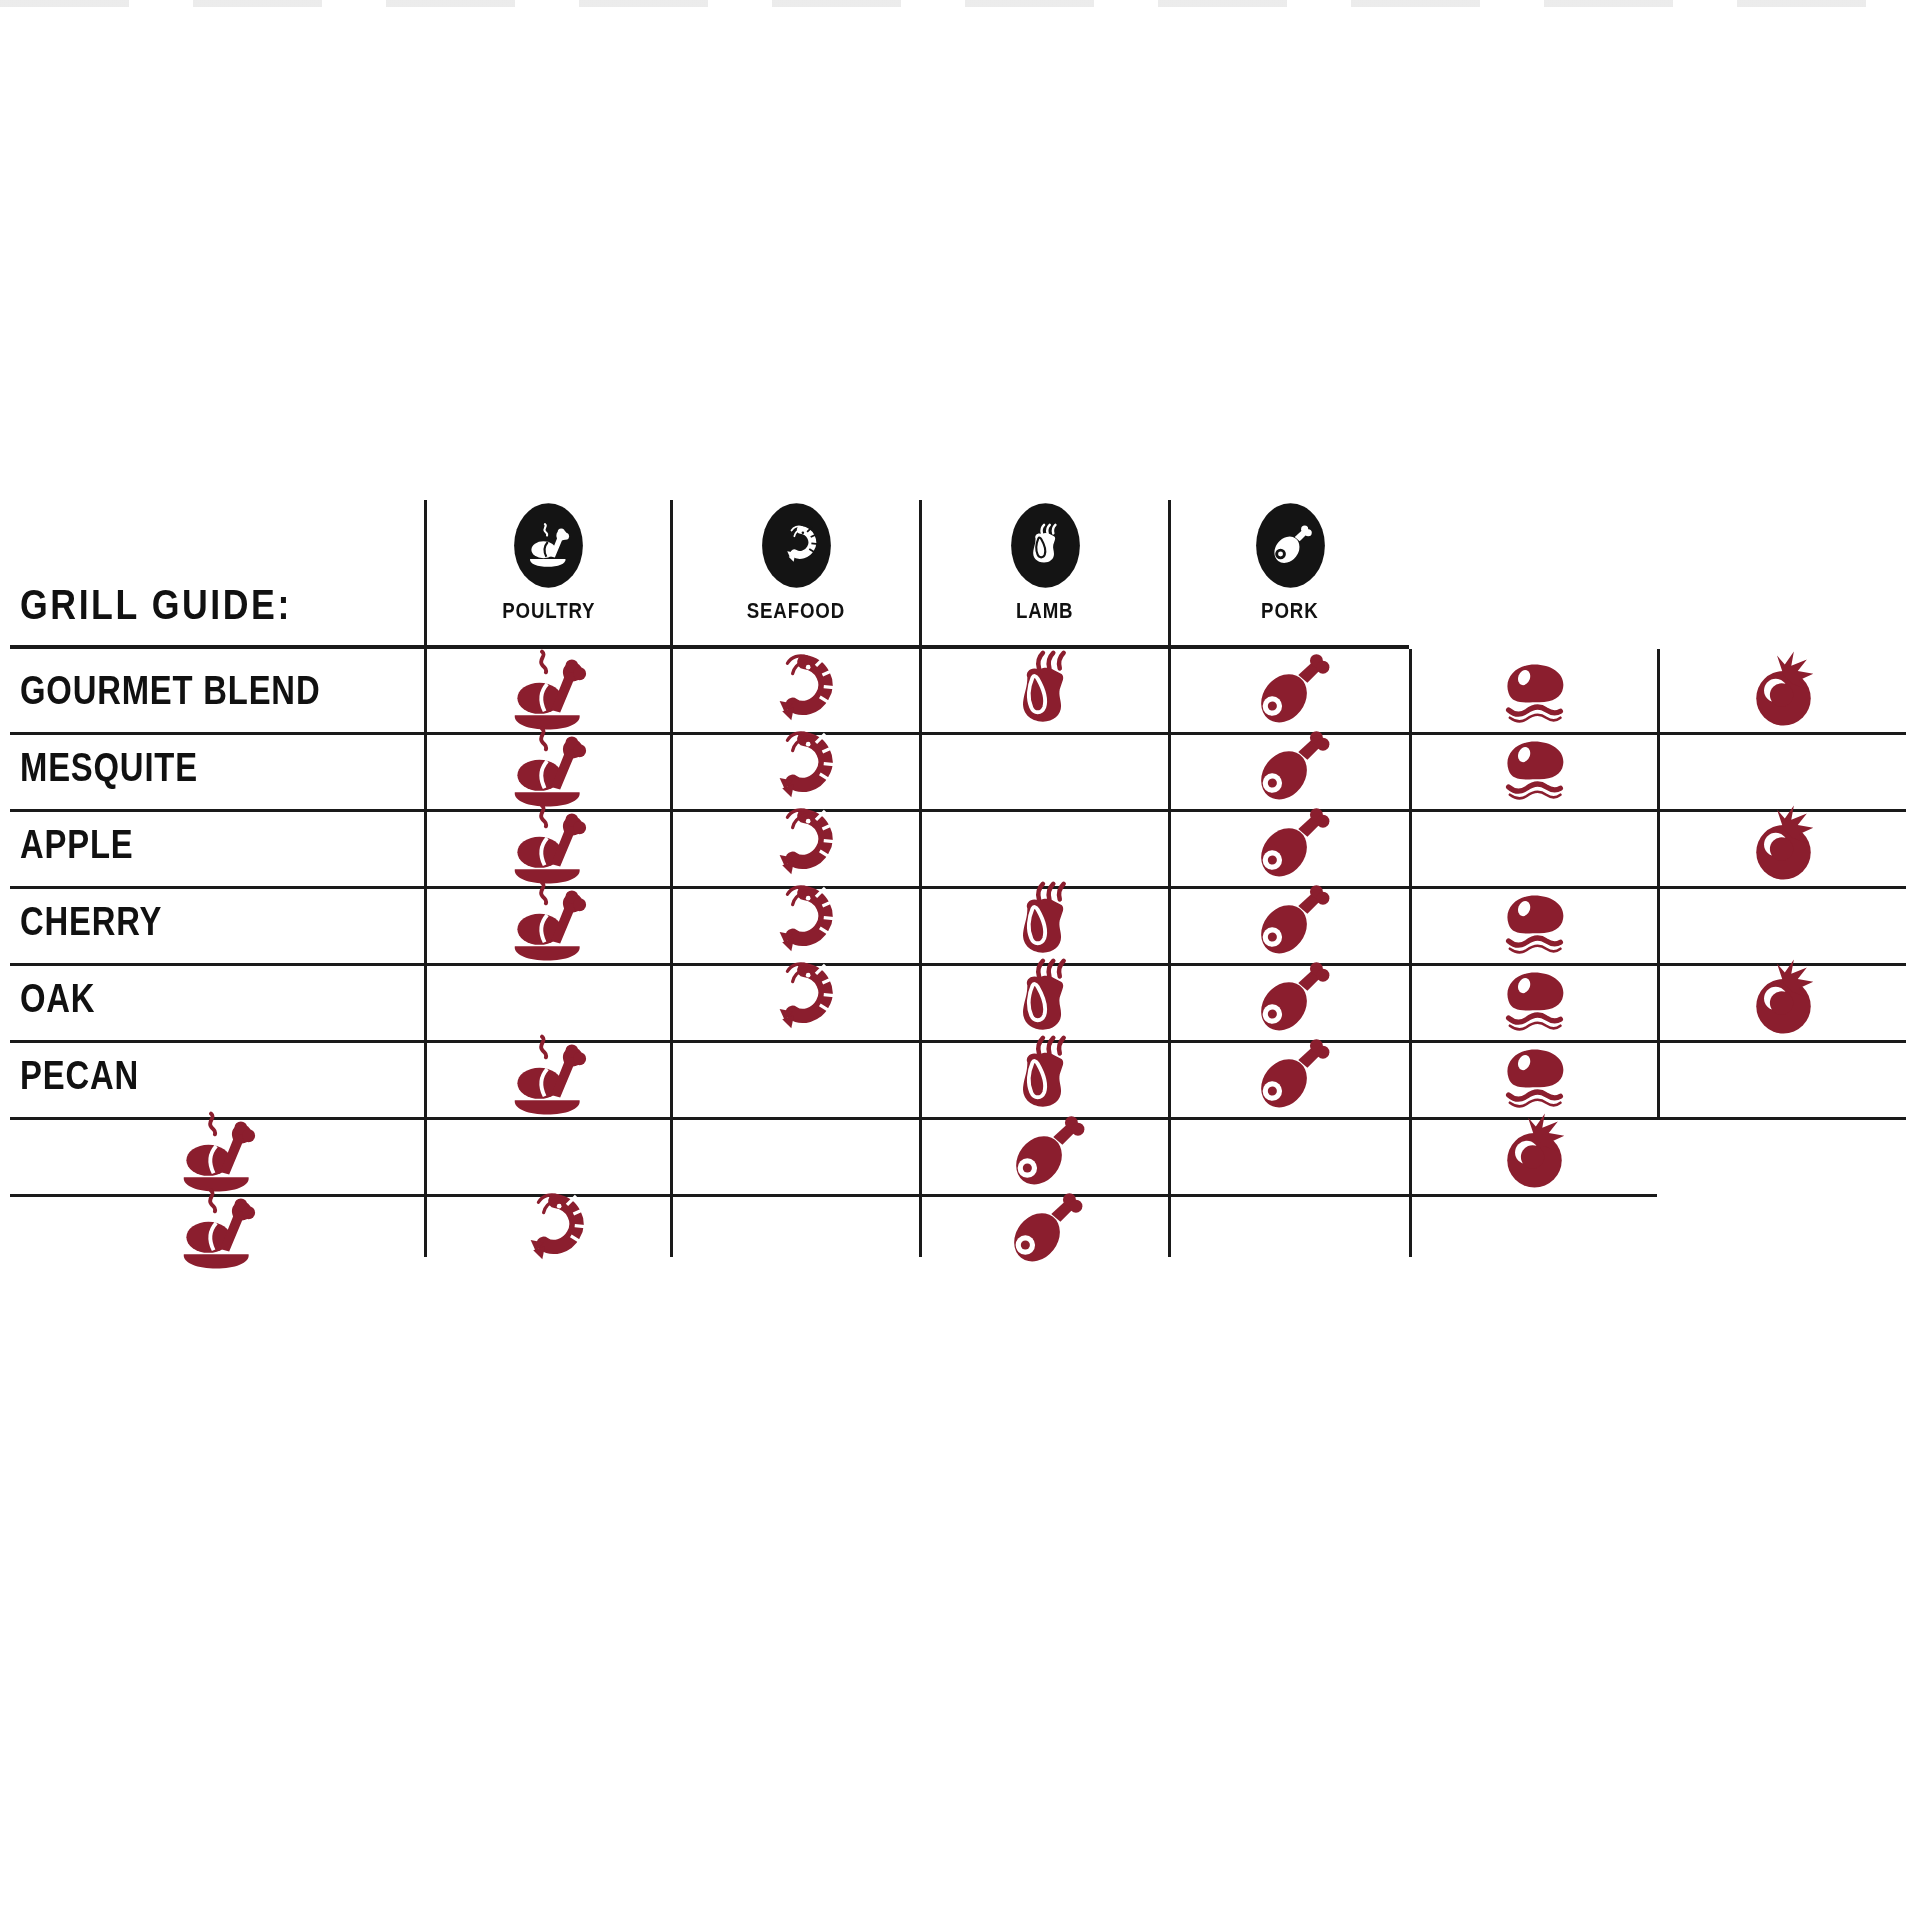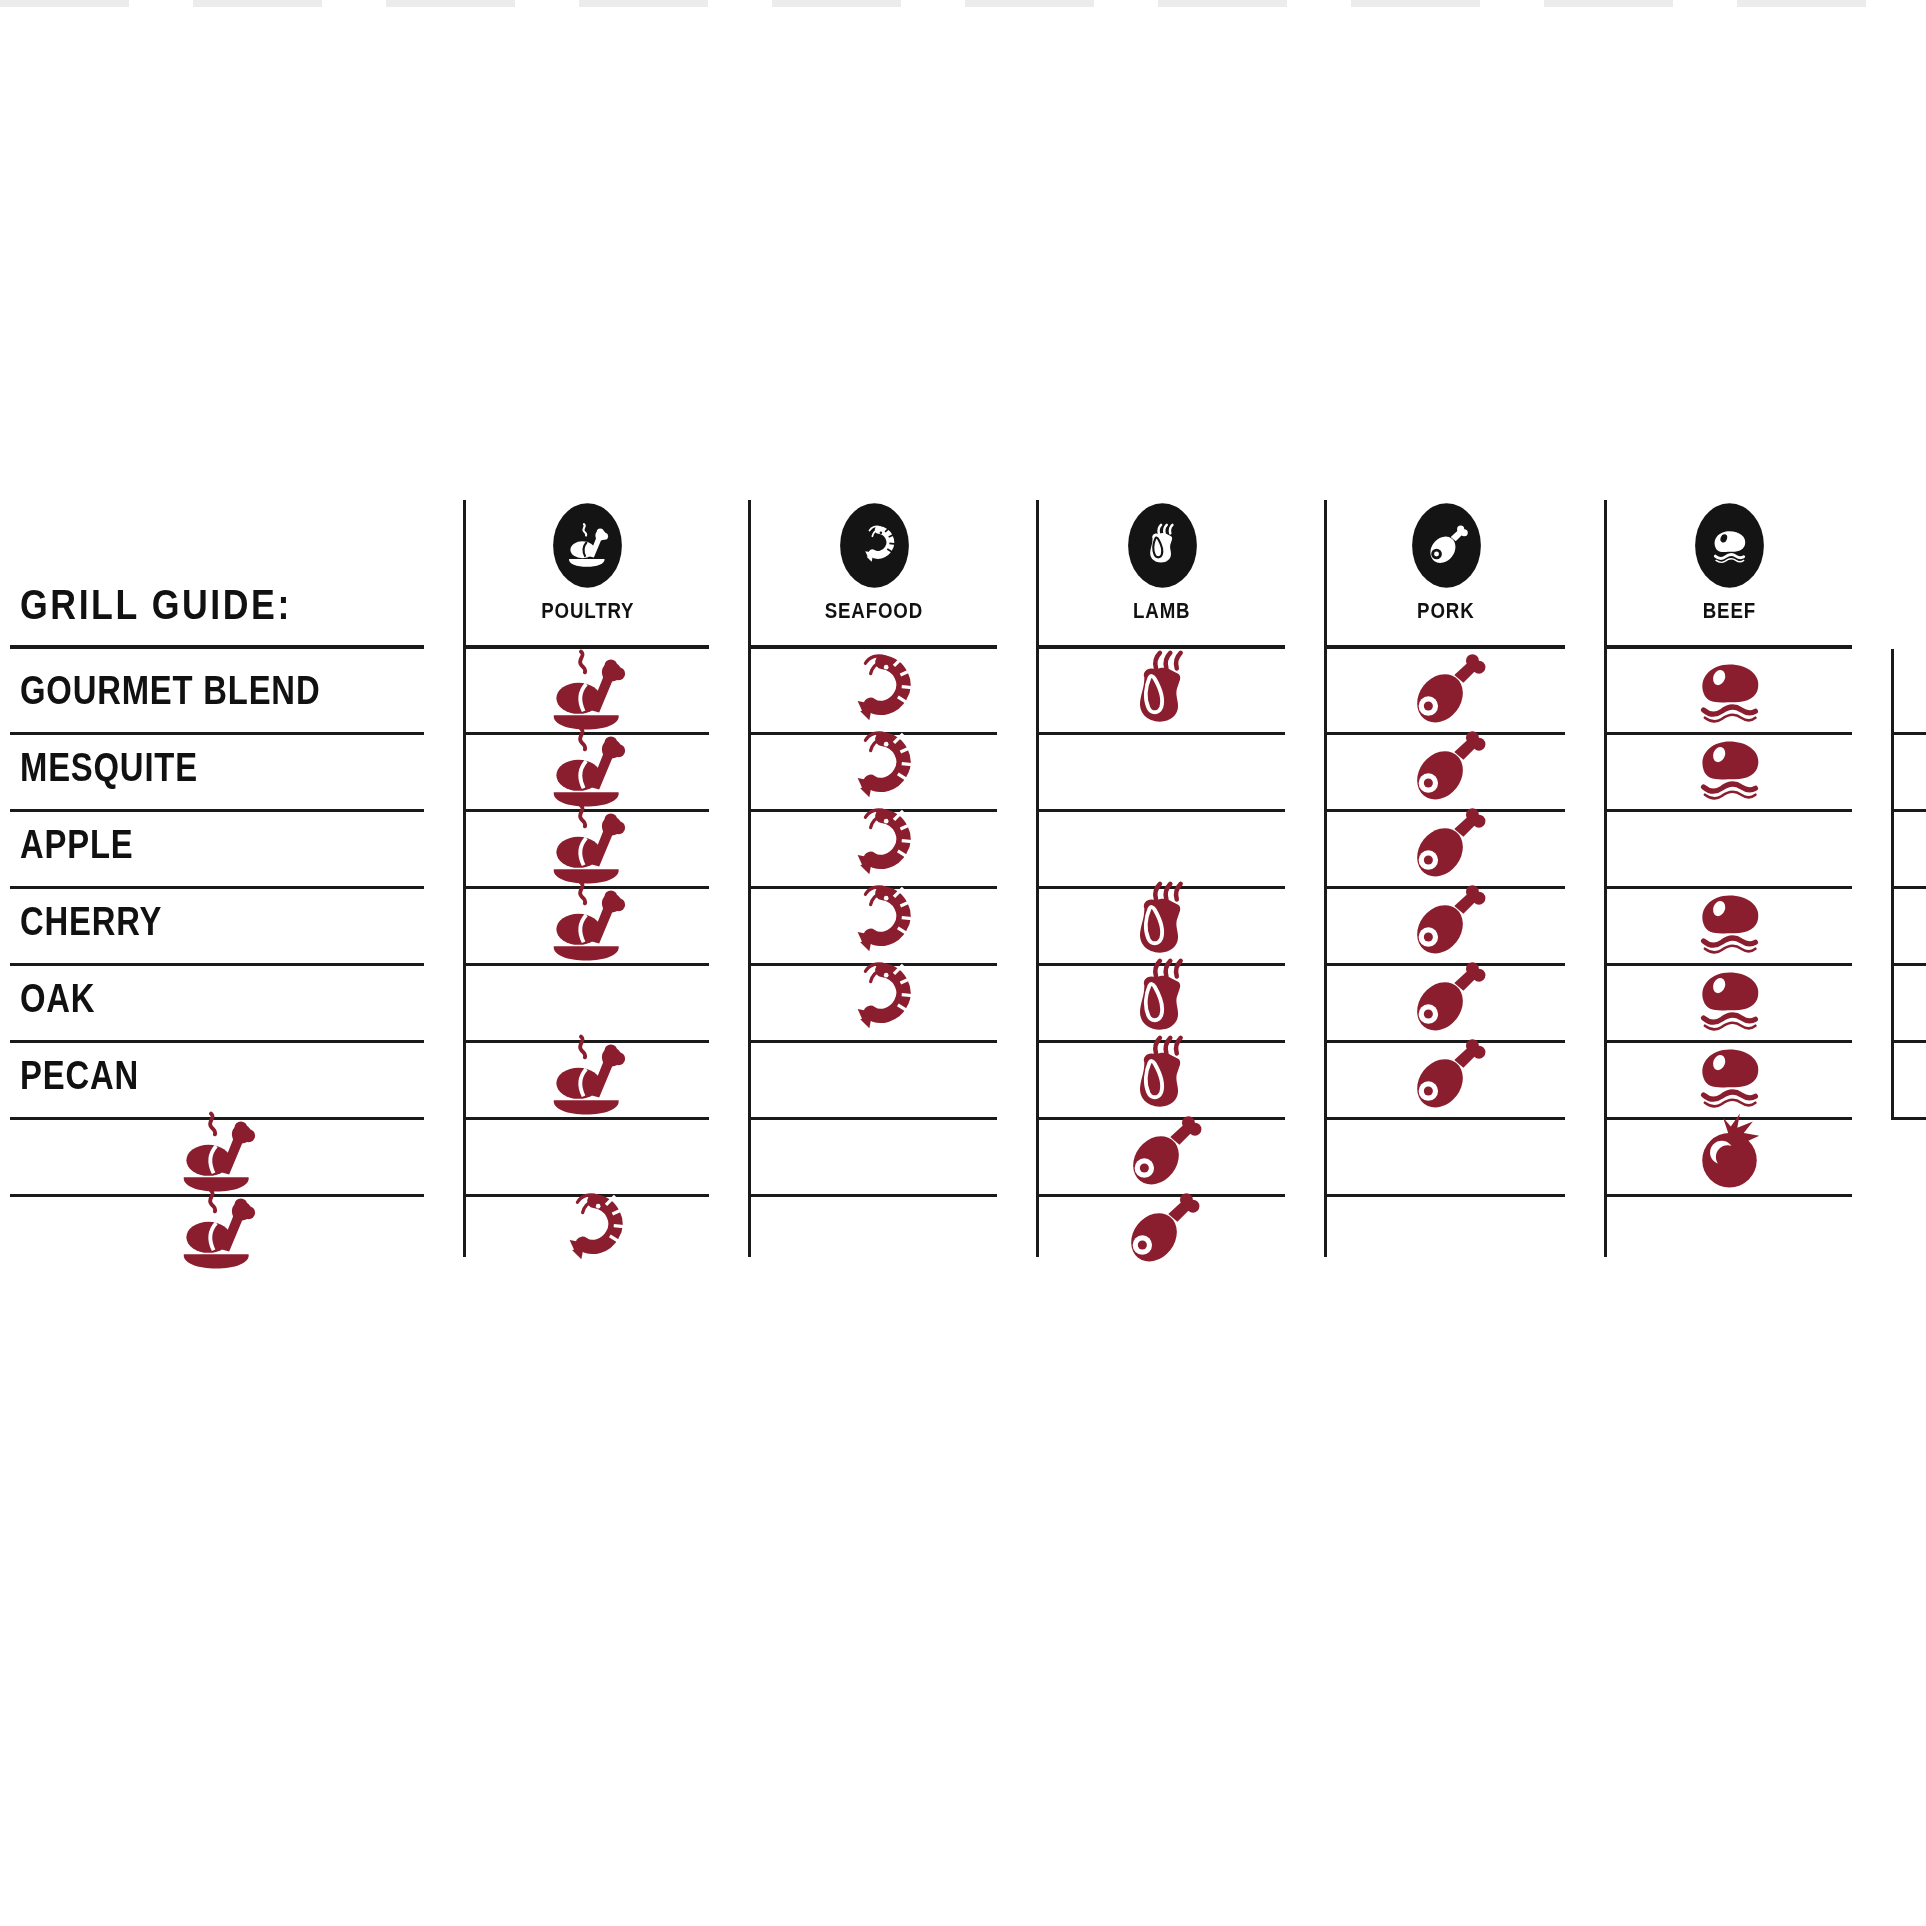--- a/index.html
+++ b/index.html
@@ -7,21 +7,21 @@
     width:1927px;height:1927px;position:relative;overflow:hidden;
     font-family:"Liberation Sans", sans-serif;
     --ink:#1a1a1a;--accent:#8B1E2E;
   }
   .top-artifact{
     position:absolute;left:0;top:0;width:1927px;height:7px;
     background:repeating-linear-gradient(90deg,#e7e7e7 0 129px,#ffffff 129px 193px);
     opacity:.8;
   }
   .table-wrap{position:absolute;left:10px;top:500px;width:1896px;}
-  .grid-row{display:grid;grid-template-columns:414px 246px 249px 249px 241px 248px 249px;gap:39px;}
+  .grid-row{display:grid;grid-template-columns:414px 246px 249px 249px 241px 248px 249px;}
   .grid-row > *{box-sizing:border-box;}
   .header-row{height:149px;}
   .header-row > *{border-bottom:4px solid var(--ink);}
   .body-row{height:77px;}
   .body-row > *{border-bottom:3px solid var(--ink);}
   .body-row.last > *{border-bottom:none;}
   .grid-row > *:nth-child(n+2){border-left:3px solid var(--ink);}
   .body-row.last > *:nth-child(n+2){border-left:none;position:relative;}
   .body-row.last > *:nth-child(n+2)::before{
     content:'';position:absolute;left:0;top:0;width:3px;height:69px;background:var(--ink);
@@ -135,29 +135,20 @@
   </div>
       <div class="col-header">
     <svg class="hdr-icon" width="71" height="87" viewBox="0 0 64 78">
       <ellipse cx="32" cy="39" rx="31" ry="38" fill="#141414"></ellipse>
       <g transform="translate(11.5,18.5) scale(0.64)">
         <use class="hdr-glyph" href="#sym-pork" width="64" height="64" style="color:#ffffff;--cut:#141414"></use>
       </g>
     </svg>
     <span class="col-label">PORK</span>
   </div>
-      <div class="col-header">
-    <svg class="hdr-icon" width="71" height="87" viewBox="0 0 64 78">
-      <ellipse cx="32" cy="39" rx="31" ry="38" fill="#141414"></ellipse>
-      <g transform="translate(11.5,18.5) scale(0.64)">
-        <use class="hdr-glyph" href="#sym-beef" width="64" height="64" style="color:#ffffff;--cut:#141414"></use>
-      </g>
-    </svg>
-    <span class="col-label">BEEF</span>
-  </div>
     </div>
   <div>
       <div class="grid-row body-row">
     <div class="row-label-cell">
       <span class="row-label">GOURMET BLEND</span>
     </div>
   <div class="cell">
           <svg class="cell-icon" width="83" height="83" viewBox="0 0 64 64">
             <use href="#sym-poultry"></use>
           </svg>

